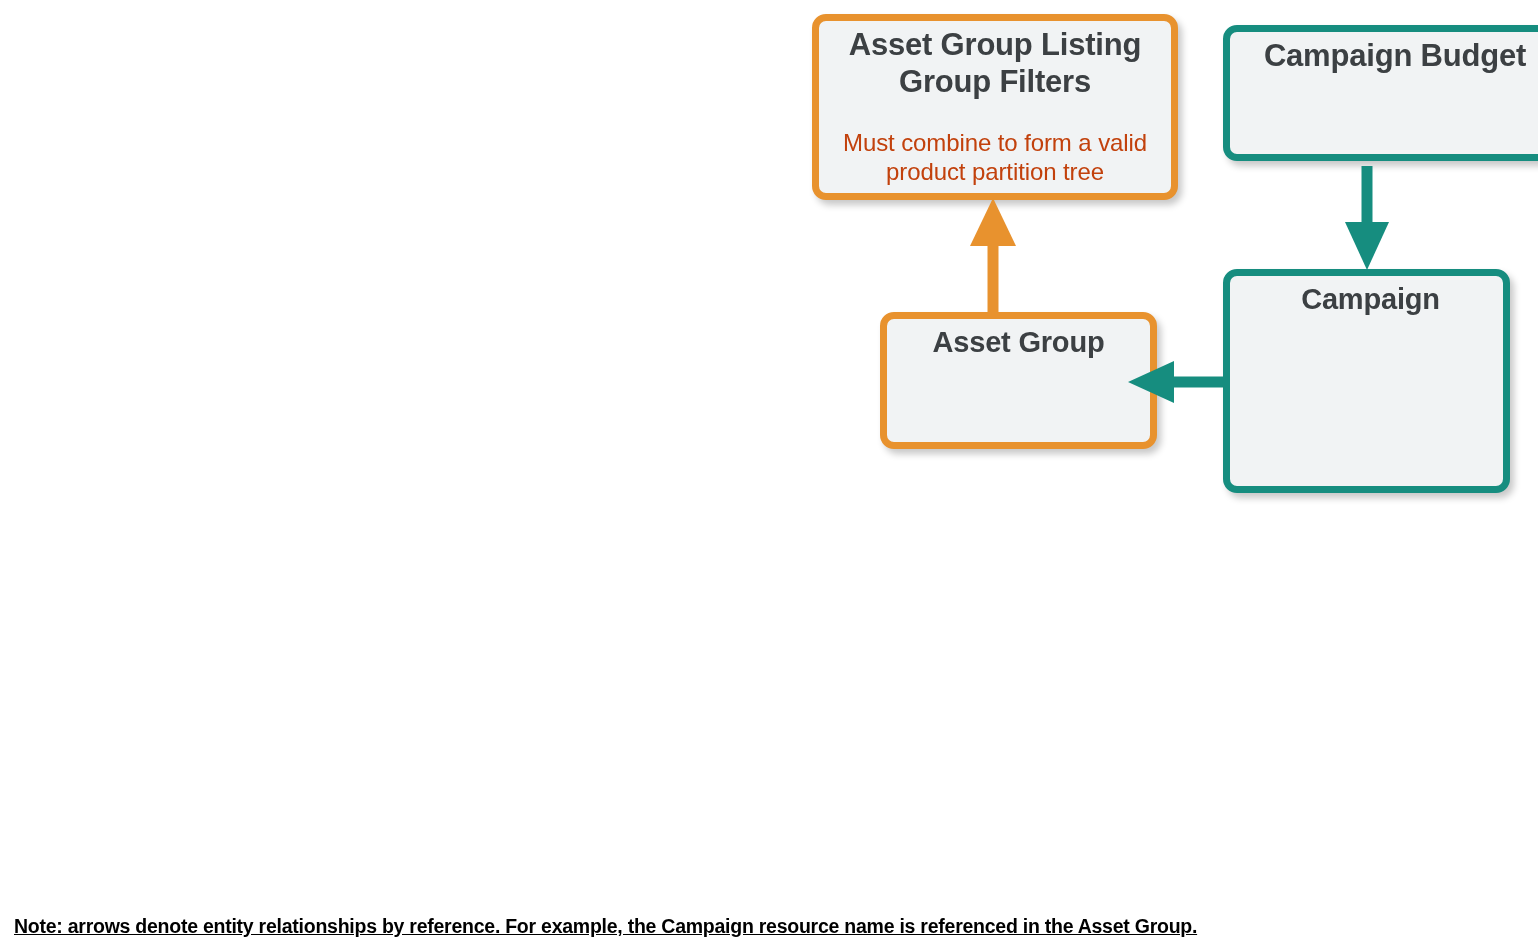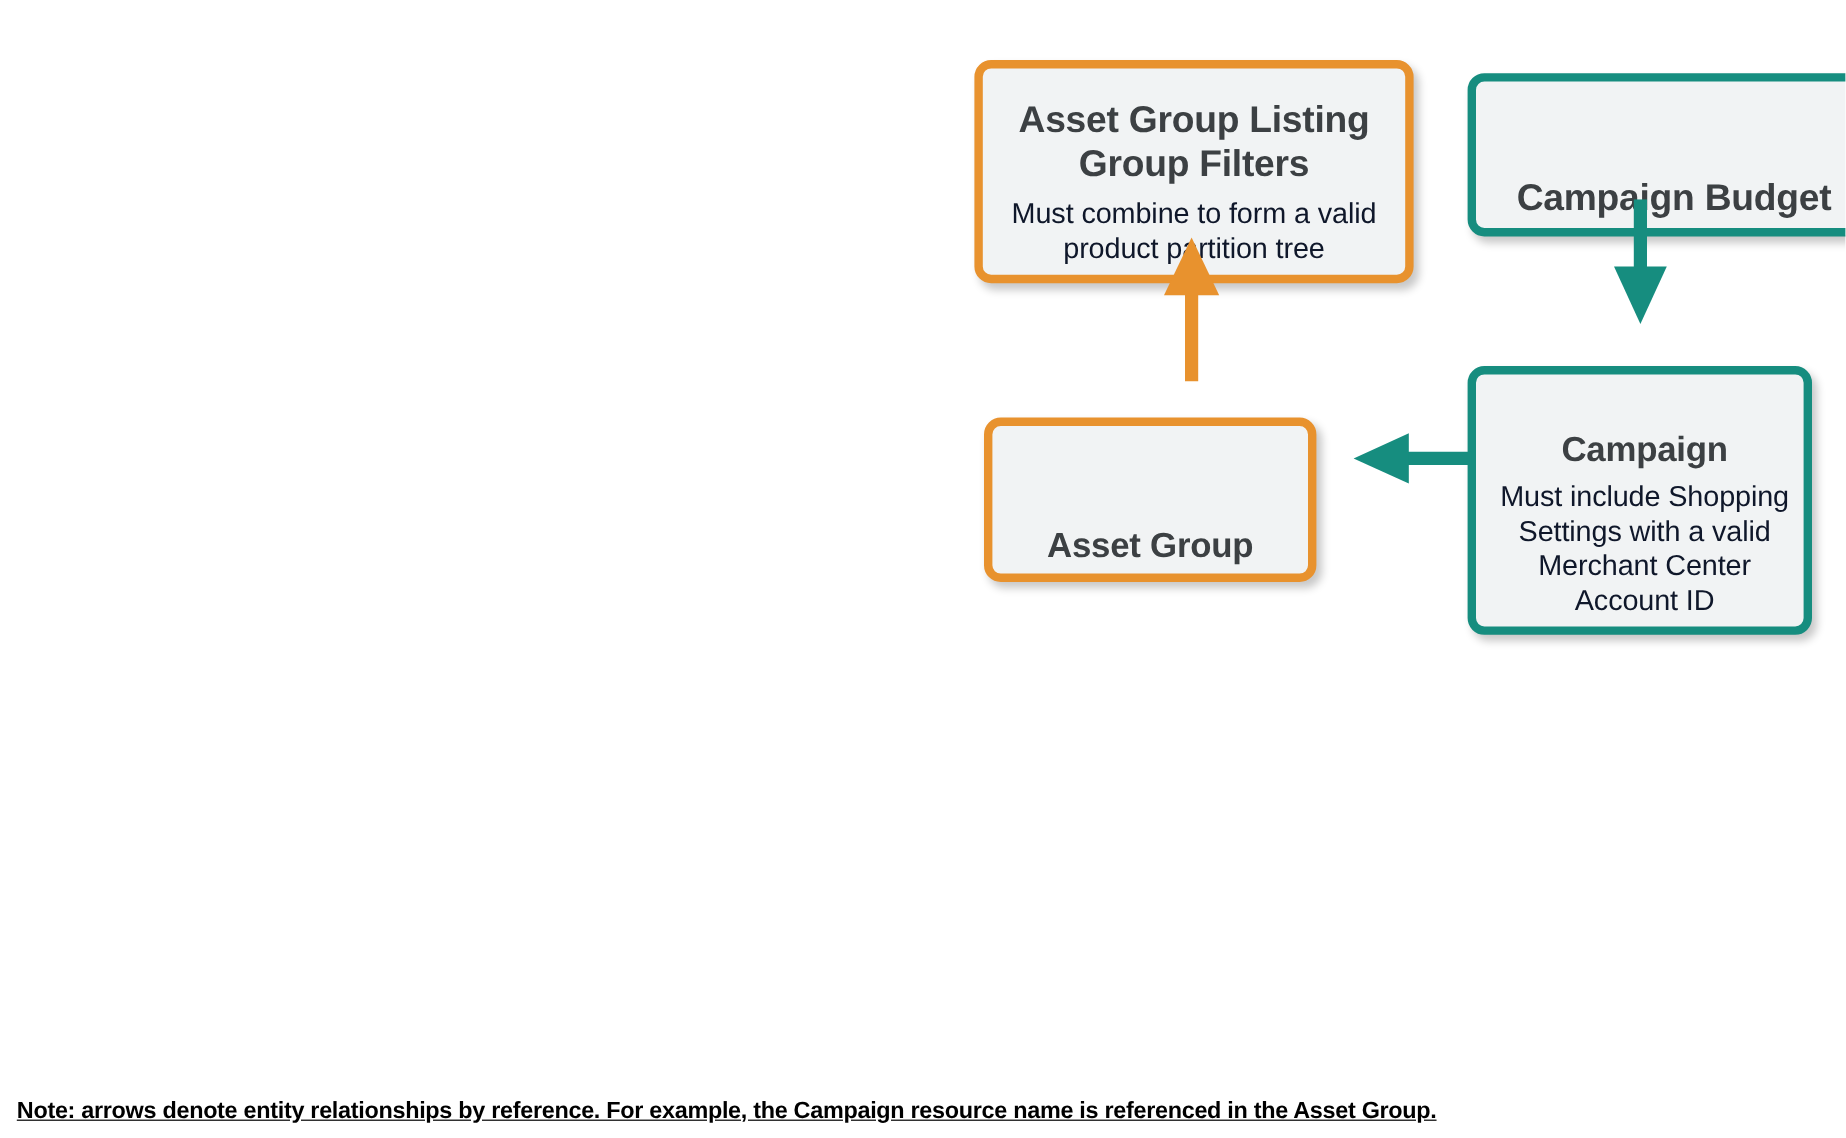--- a/index.html
+++ b/index.html
@@ -22,56 +22,55 @@
   
   .node {
     position: absolute;
     box-sizing: border-box;
     background: #f1f3f4;
     border-radius: 14px;
     border-style: solid;
     display: flex;
     flex-direction: column;
     align-items: center;
-    justify-content: flex-end;
+    justify-content: space-between;
     text-align: center;
     box-shadow: 4px 5px 7px rgba(0,0,0,0.22);
     padding: 6px 12px;
-    margin-top: 36px;
   }
   .node.orange { border-color: #e8922e; border-width: 7px; }
   .node.teal   { border-color: #168d7f; border-width: 7px; }
 
   .node-title {
     color: #3c4043;
     font-weight: bold;
     line-height: 1.18;
     letter-spacing: -0.2px;
   }
   .node-sub {
-    color: #0f172a;
+    color: #c2410c;
     font-weight: normal;
     line-height: 1.2;
     letter-spacing: -0.1px;
   }
 
   
   #node-aglgf {
     left: 812px;  top: 14px;   width: 366px;  height: 186px;
   }
   #node-aglgf .node-title { font-size: 31px; }
   #node-aglgf .node-sub   { font-size: 24px; margin-top: 10px; }
 
   #node-budget {
     left: 1223px; top: 25px;   width: 344px;  height: 136px;
   }
   #node-budget .node-title { font-size: 31px; }
 
   #node-assetgroup {
-    left: 820px;  top: 312px;  width: 277px;  height: 137px;
+    left: 880px;  top: 312px;  width: 277px;  height: 137px;
   }
   #node-assetgroup .node-title { font-size: 29px; }
 
   #node-campaign {
     left: 1223px; top: 269px;  width: 287px;  height: 224px; padding-left: 20px;
   }
   #node-campaign .node-title { font-size: 29px; }
   #node-campaign .node-sub   { font-size: 24px; margin-top: 9px; }
 
   
@@ -106,21 +105,20 @@
   <div class="node teal" id="node-budget">
     <div class="node-title">Campaign Budget</div>
   </div>
 
   <div class="node orange" id="node-assetgroup">
     <div class="node-title">Asset Group</div>
   </div>
 
   <div class="node teal" id="node-campaign">
     <div class="node-title">Campaign</div>
-    <div class="node-sub">Must include Shopping Settings with a valid Merchant Center Account ID</div>
   </div>
 
   <svg class="connector" id="arrow-assetgroup-to-filters" width="66" height="122" viewBox="0 0 66 122">
     <line x1="33" y1="122" x2="33" y2="46" stroke="#e8922e" stroke-width="11"></line>
     <polygon points="33,2 10,50 56,50" fill="#e8922e"></polygon>
   </svg>
 
   <svg class="connector" id="arrow-budget-to-campaign" width="60" height="106" viewBox="0 0 60 106">
     <line x1="29" y1="0" x2="29" y2="62" stroke="#168d7f" stroke-width="11"></line>
     <polygon points="29,104 7,56 51,56" fill="#168d7f"></polygon>

